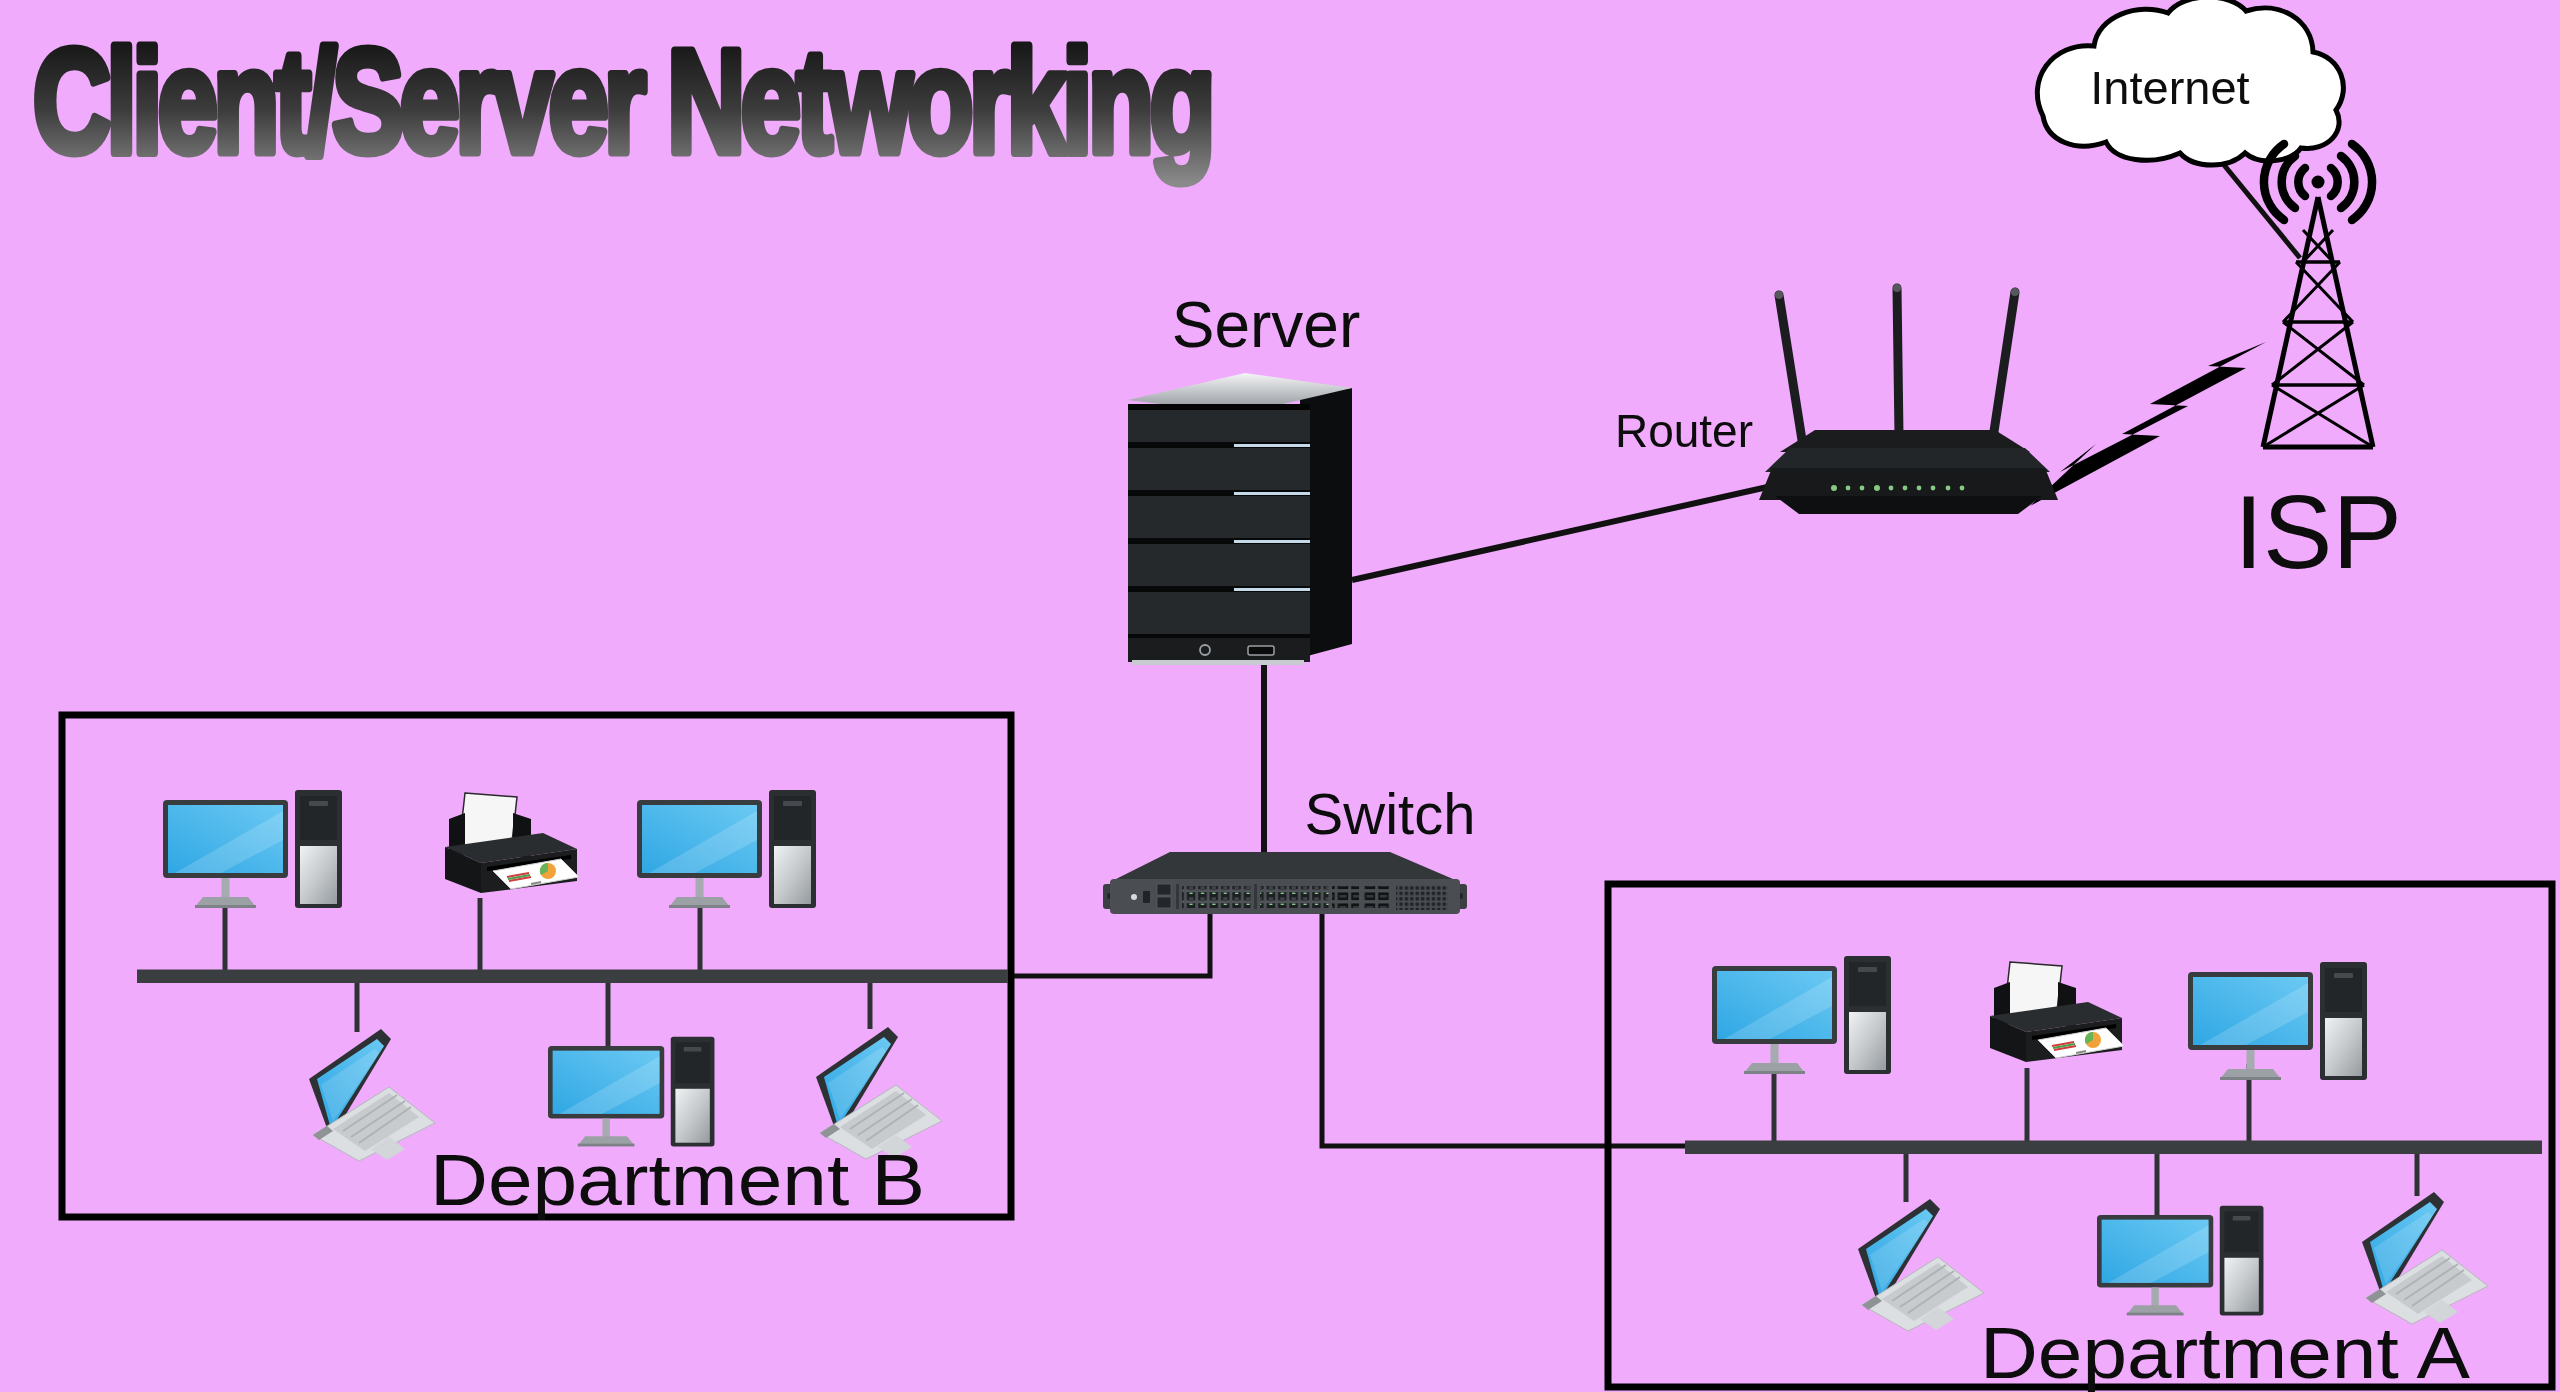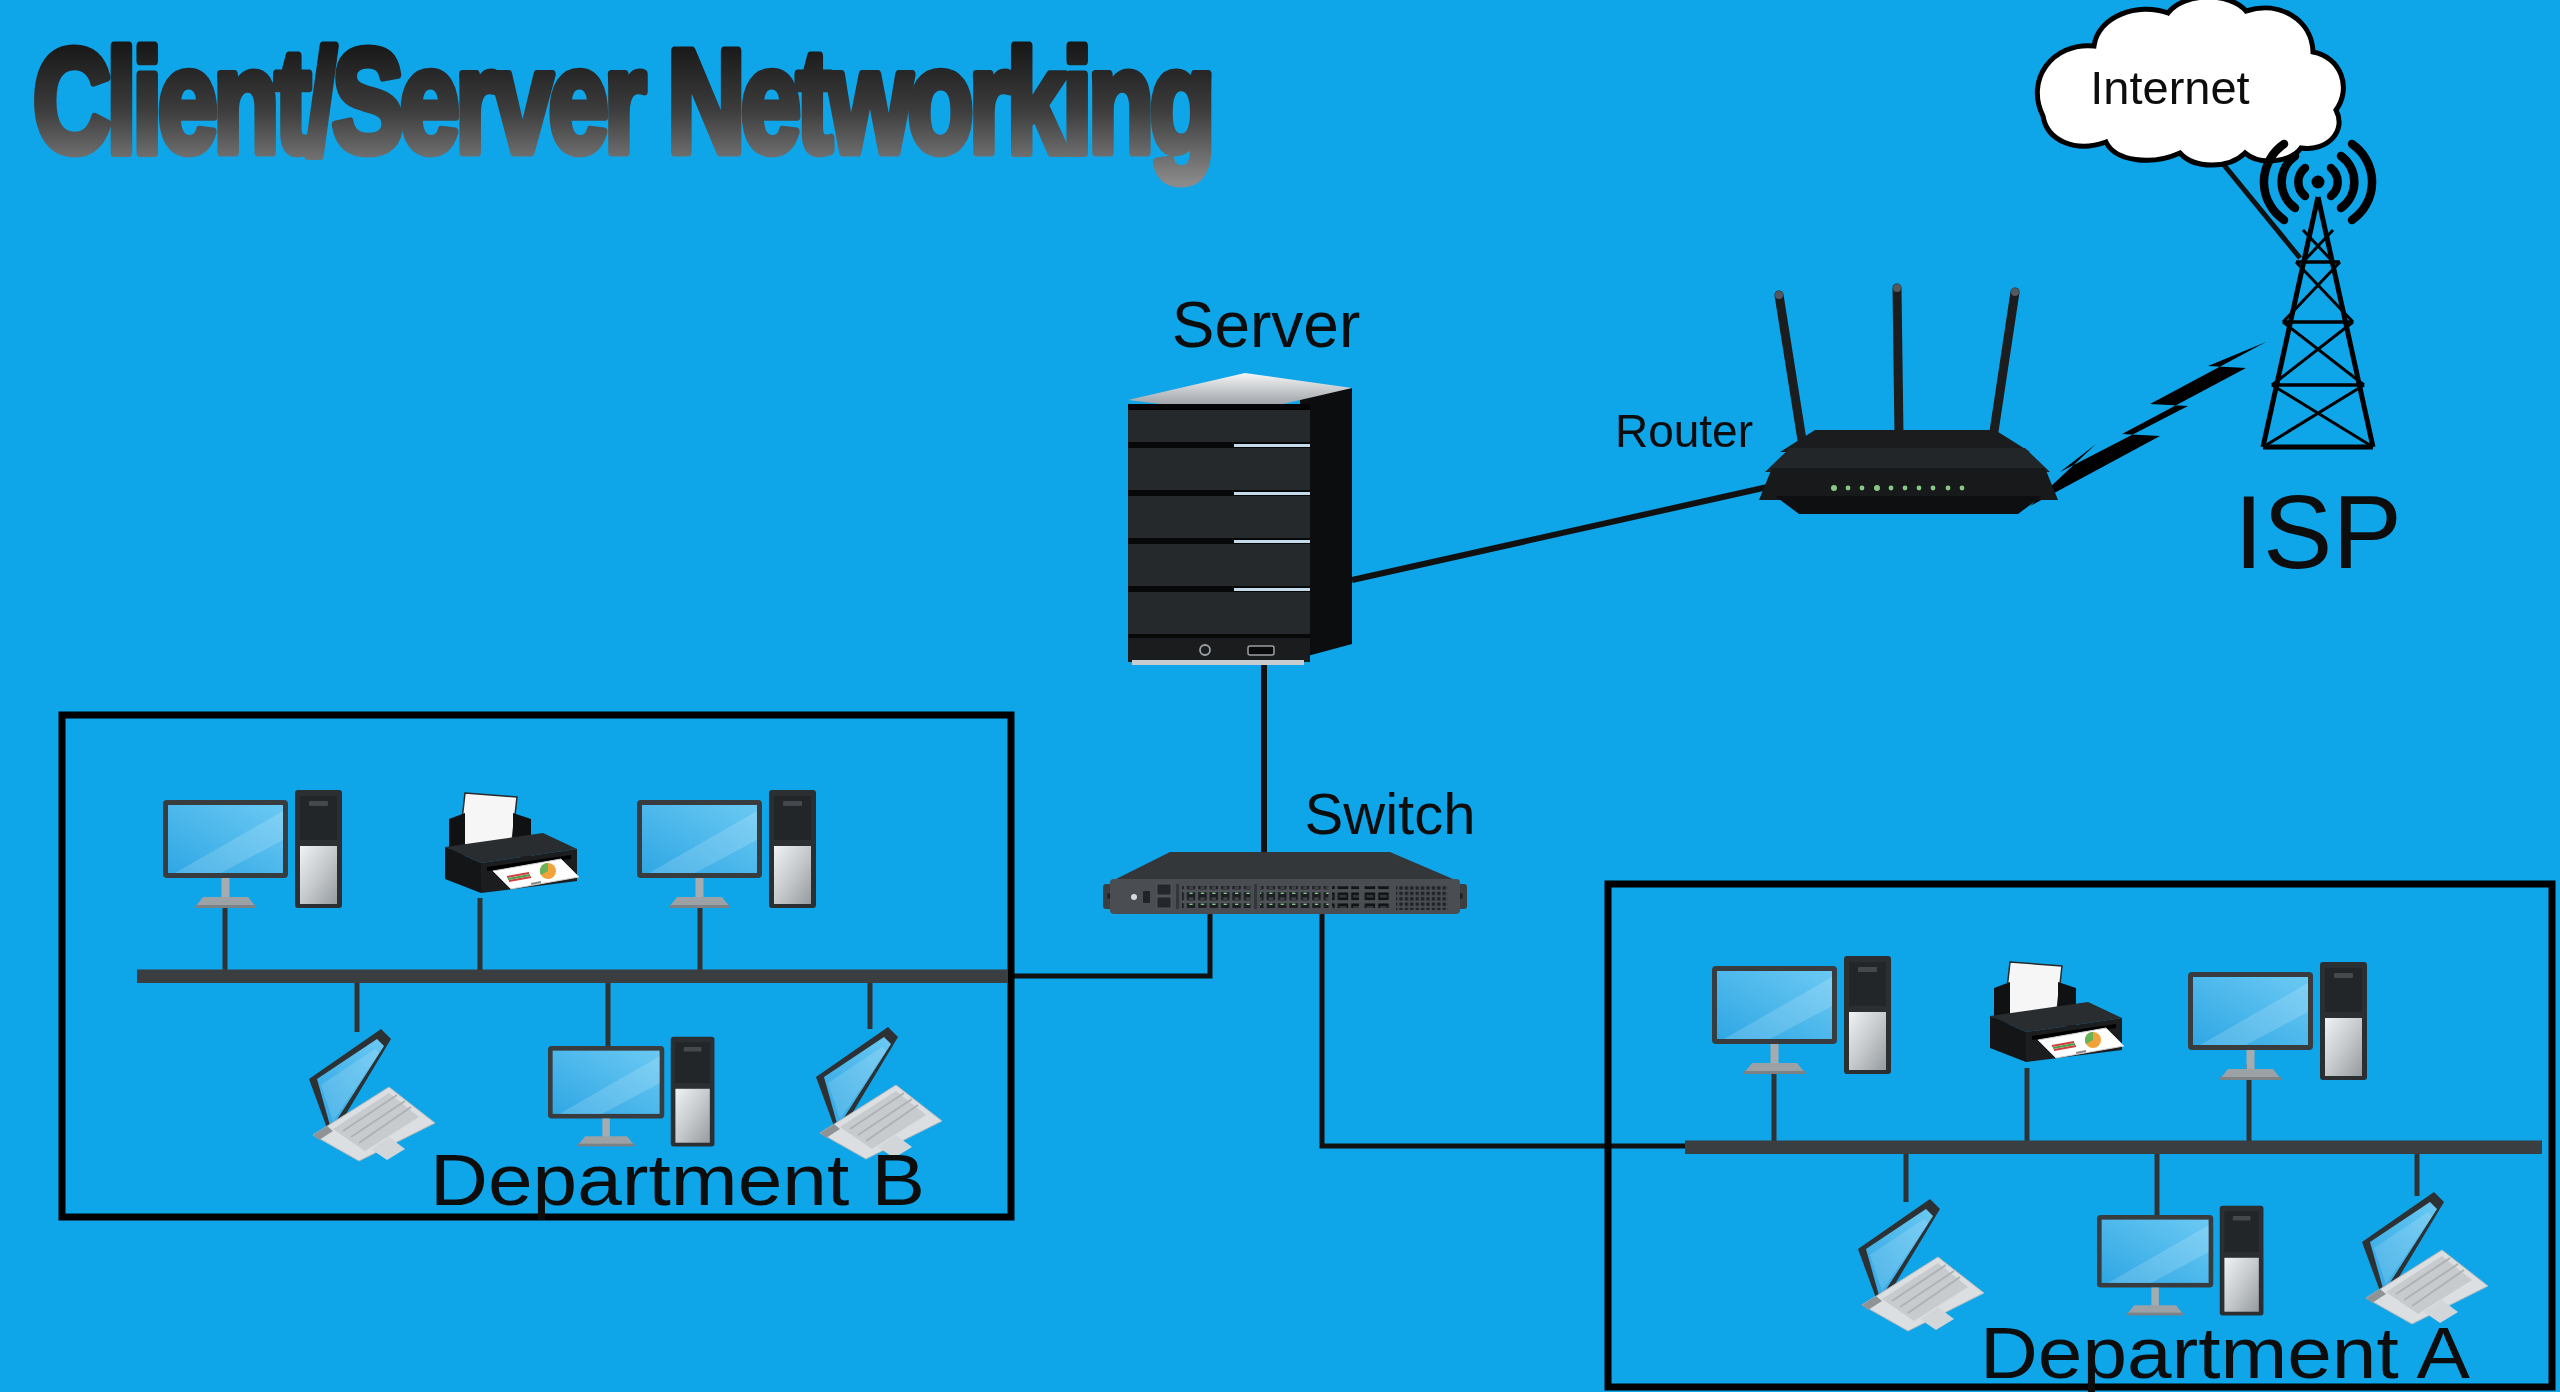--- a/index.html
+++ b/index.html
@@ -1,17 +1,17 @@
 <!DOCTYPE html>
 <html><head>
 <meta charset="utf-8">
 <style>
   html,body{margin:0;padding:0;background:#ffffff;}
   body{font-family:"Liberation Sans", sans-serif;}
-  .stage{position:relative;width:2560px;height:1392px;background:#0ea5e9;overflow:hidden;}
+  .stage{position:relative;width:2560px;height:1392px;background:#f0abfc;overflow:hidden;}
   svg{display:block;}
   text{font-family:"Liberation Sans", sans-serif;}
   .node-label{fill:#0d0d0d;}
 </style>
 </head>
 <body>
 
 <div class="stage">
 <svg width="2560" height="1392" viewBox="0 0 2560 1392">
   <defs>

